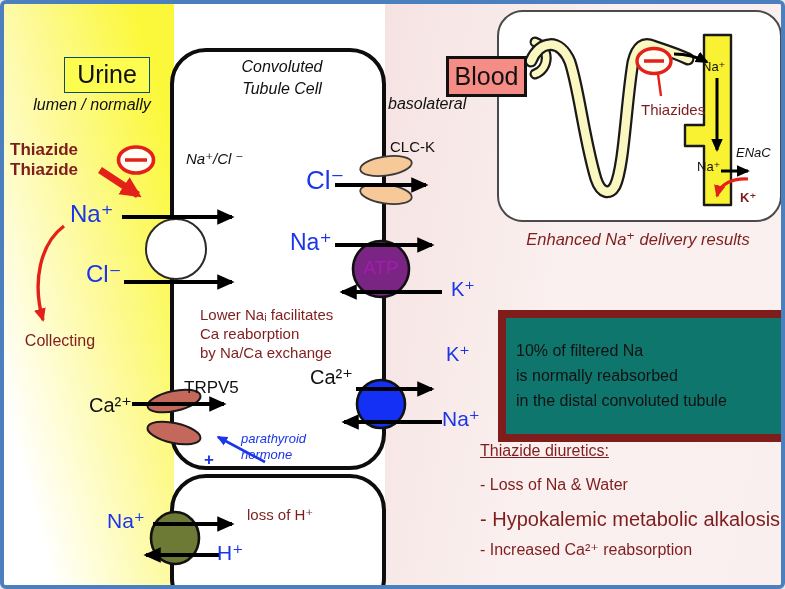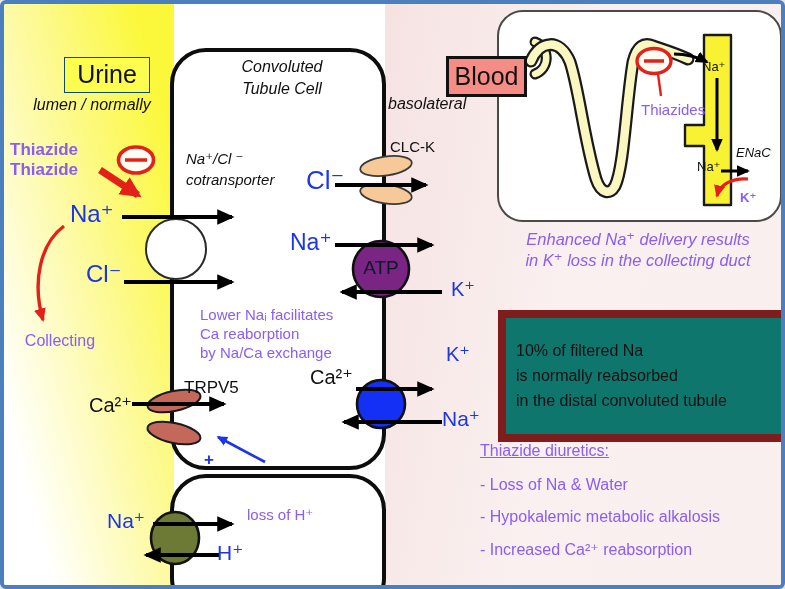--- a/index.html
+++ b/index.html
@@ -4,21 +4,21 @@
 <style>
   html,body{margin:0;padding:0;background:#e8e8e8;}
   #canvas{
     position:relative; width:785px; height:589px; box-sizing:border-box;
     border:4px solid #4C7FBE; border-radius:6px; background:#fff; overflow:hidden;
     font-family:"Liberation Sans","DejaVu Sans",sans-serif; color:#111;
   }
   .abs{position:absolute;}
   .it{font-style:italic;}
   .b{font-weight:bold;margin-top:17px;}
-  .red{color:#8b5cf6;}
+  .red{color:#7f1d1d;}
   .blue{color:#1B35E8;}
   .ctr{text-align:center;}
   
   #lumen-strip{left:0;top:0;width:170px;height:581px;
     background:linear-gradient(255deg,#FBF83B 12%,#FDFA9E 48%,#ffffff 85%);}
   #blood-strip{left:381px;top:0;width:396px;height:581px;
     background:linear-gradient(100deg,#F5E3E2 0%,#FAF0EF 45%,#F9EFEE 100%);}
   
   .cell{box-sizing:border-box;background:#fff;border:4.5px solid #0d0d0d;border-radius:36px;}
   #dct-cell{left:166px;top:44px;width:216px;height:422px;}
@@ -129,54 +129,56 @@
     <div class="lbl">Collecting</div>
   </div>
   <div class="abs lbl" style="left:85px;top:389px;font-size:20px;">Ca²⁺</div>
 
   <div class="abs it ctr" style="left:196px;top:52px;width:164px;font-size:16px;line-height:22px;">
     <div class="lbl">Convoluted</div>
     <div class="lbl">Tubule Cell</div>
   </div>
   <div class="abs it" style="left:182px;top:144px;font-size:15px;line-height:21px;">
     <div class="lbl">Na⁺/Cl ⁻</div>
-    <div class="lbl">cotransporter</div>
   </div>
   <div class="abs lbl" style="left:386px;top:134px;font-size:15px;">CLC-K</div>
   <div class="abs blue lbl" style="left:302px;top:161px;font-size:26px;">Cl⁻</div>
   <div class="abs blue lbl" style="left:286px;top:225px;font-size:23px;">Na⁺</div>
-  <div class="abs ctr" style="left:355px;top:253px;width:44px;font-size:19px;color:#0f172a;">ATP</div>
+  <div class="abs ctr" style="left:355px;top:253px;width:44px;font-size:19px;color:#a21caf;">ATP</div>
   <div class="abs red" style="left:196px;top:301px;font-size:15px;line-height:19px;">
     <div class="lbl">Lower Naᵢ facilitates</div>
     <div class="lbl">Ca reaborption</div>
     <div class="lbl">by Na/Ca exchange</div>
   </div>
   <div class="abs lbl" style="left:306px;top:361px;font-size:20px;">Ca²⁺</div>
   <div class="abs lbl" style="left:180px;top:374px;font-size:17px;">TRPV5</div>
   <div class="abs blue b lbl" style="left:200px;top:429px;font-size:17px;">+</div>
+  <div class="abs blue it" style="left:237px;top:427px;font-size:13px;line-height:16px;">
+    <div class="lbl">parathyroid</div>
+    <div class="lbl">hormone</div>
+  </div>
   <div class="abs blue lbl" style="left:103px;top:505px;font-size:21px;">Na⁺</div>
   <div class="abs blue lbl" style="left:213px;top:537px;font-size:21px;">H⁺</div>
   <div class="abs red lbl" style="left:243px;top:502px;font-size:15px;">loss of H⁺</div>
 
   <div class="abs" id="blood-box">
     <span>Blood</span>
   </div>
   <div class="abs it lbl" style="left:384px;top:91px;font-size:16px;">basolateral</div>
   <div class="abs blue lbl" style="left:447px;top:273px;font-size:20px;">K⁺</div>
   <div class="abs blue lbl" style="left:442px;top:338px;font-size:20px;">K⁺</div>
   <div class="abs blue lbl" style="left:438px;top:403px;font-size:21px;">Na⁺</div>
 
   <div class="abs red lbl" style="left:637px;top:97px;font-size:15px;">Thiazides</div>
   <div class="abs lbl" style="left:698px;top:55px;font-size:13px;">Na⁺</div>
   <div class="abs lbl" style="left:693px;top:155px;font-size:13px;">Na⁺</div>
   <div class="abs it lbl" style="left:732px;top:141px;font-size:13px;">ENaC</div>
   <div class="abs red b lbl" style="left:736px;top:169px;font-size:13px;">K⁺</div>
   <div class="abs red it ctr" style="left:498px;top:225px;width:272px;font-size:16.5px;line-height:21px;">
     <div class="lbl">Enhanced Na⁺ delivery results</div>
-    <div class="lbl">in K⁺ loss in the collecting duct</div>
   </div>
 
   <div class="abs red lbl" style="left:476px;top:438px;font-size:16px;text-decoration:underline;text-align:right;">Thiazide diuretics:</div>
   <div class="abs red lbl" style="left:476px;top:472px;font-size:16px;">- Loss of Na &amp; Water</div>
-  <div class="abs red lbl" style="left:476px;top:504px;font-size:16px;text-align:center;">- Hypokalemic metabolic alkalosis</div>
+  <div class="abs red lbl" style="left:476px;top:504px;font-size:20px;text-align:center;">- Hypokalemic metabolic alkalosis</div>
   <div class="abs red lbl" style="left:476px;top:536px;font-size:16px;">- Increased Ca²⁺ reabsorption</div>
 
 </div>
 
 </body></html>

